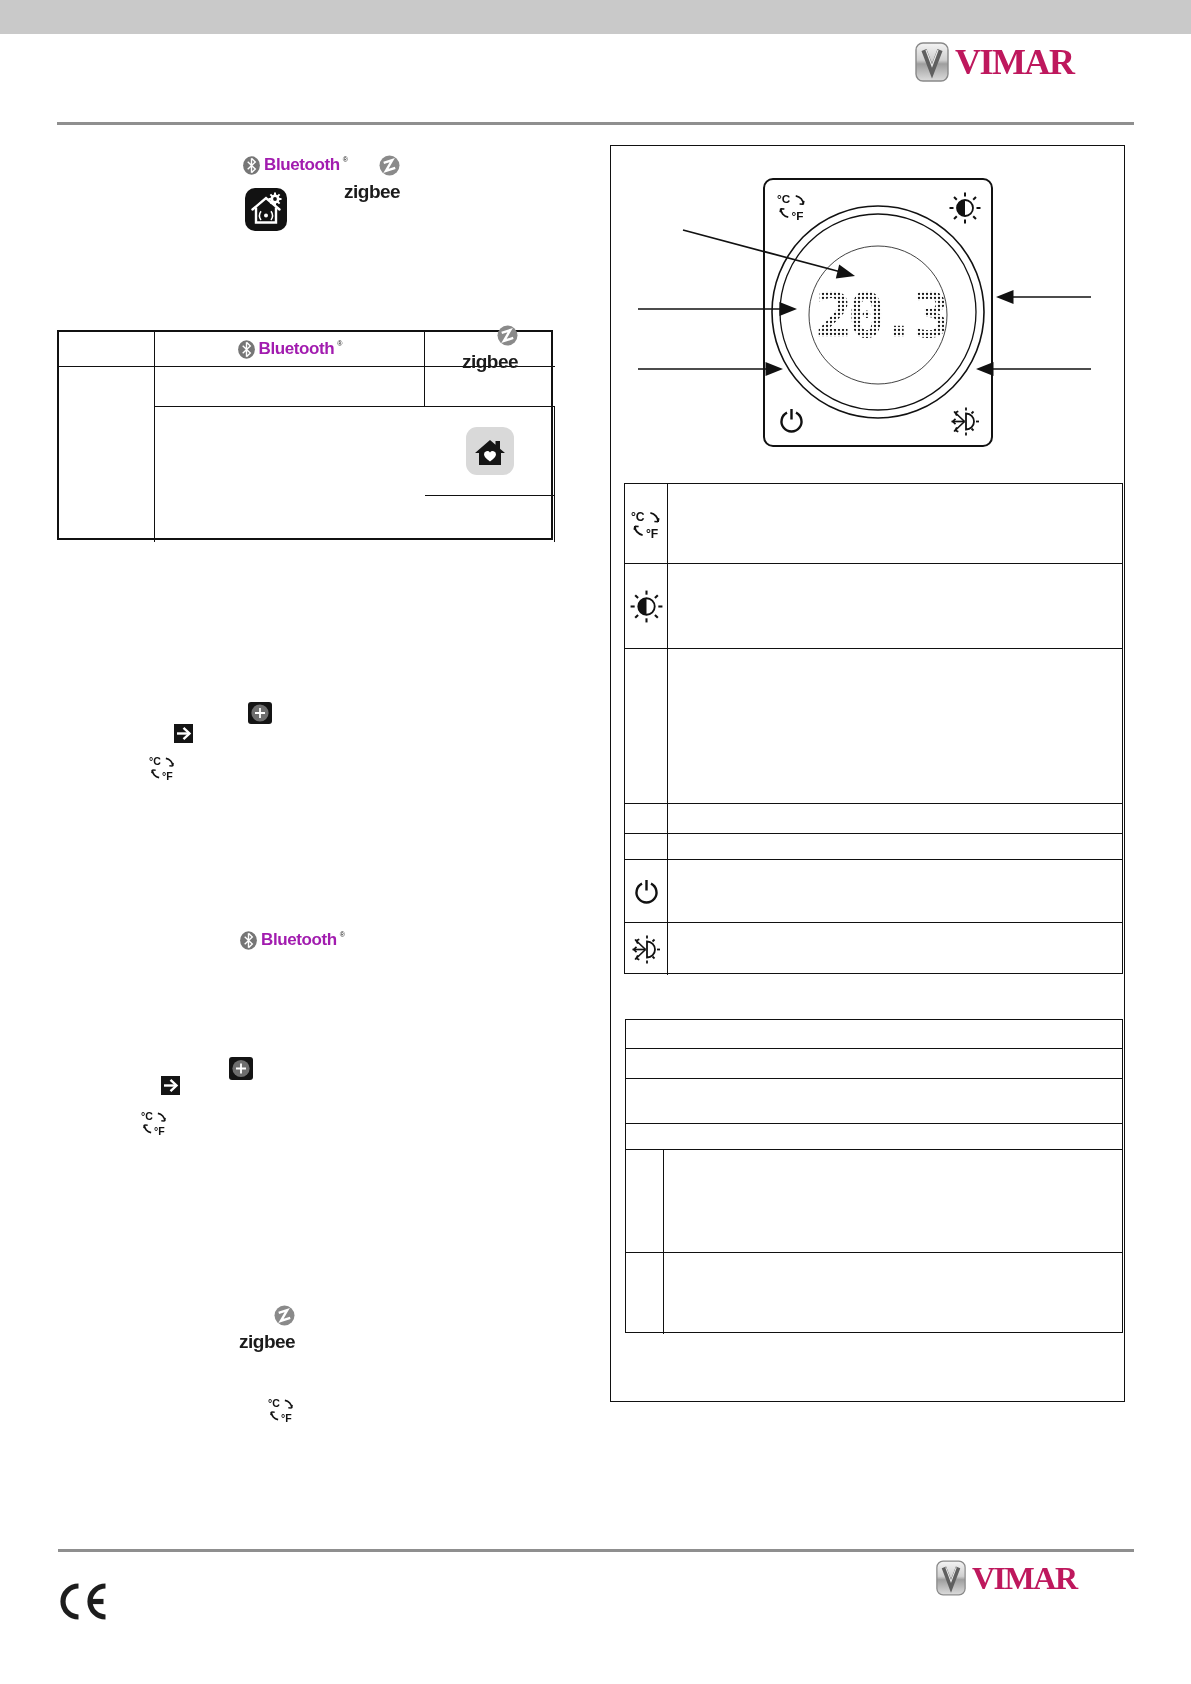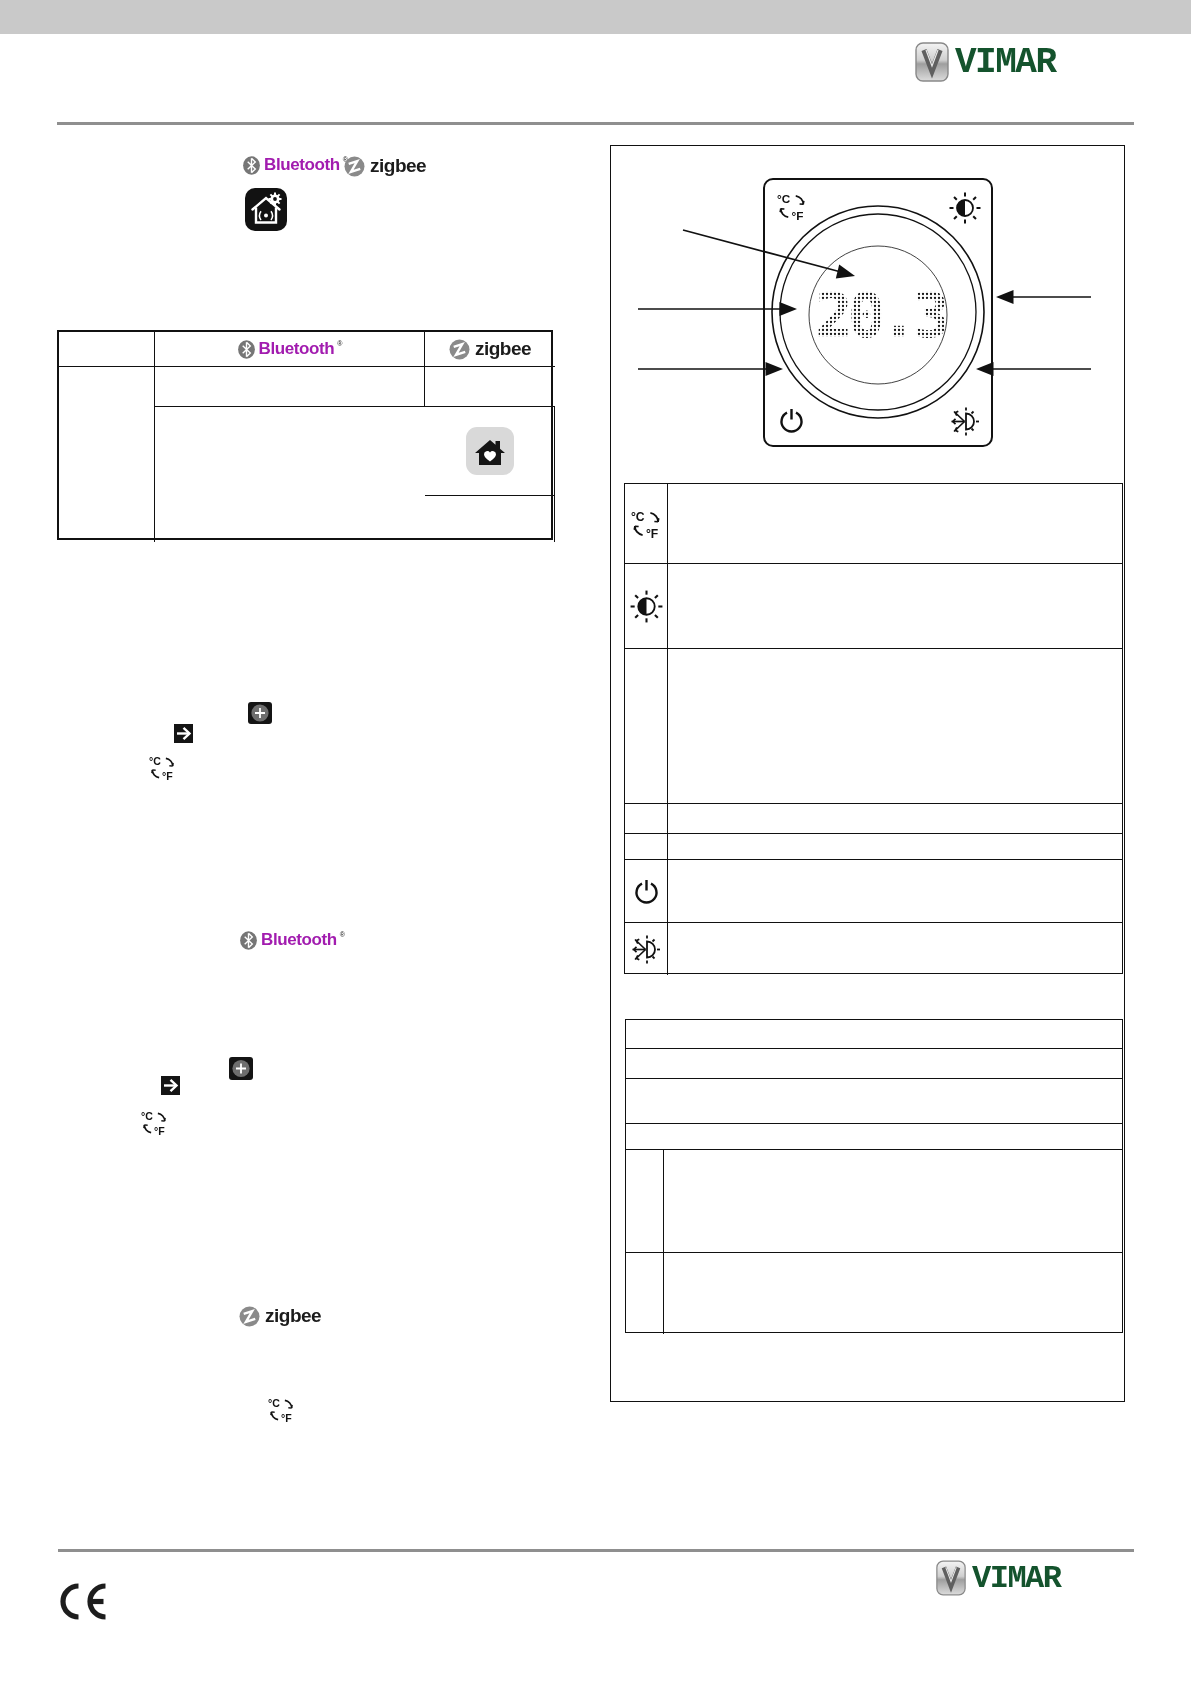--- a/index.html
+++ b/index.html
@@ -3,26 +3,26 @@
 <meta charset="utf-8">
 <style>
   html,body{margin:0;padding:0;background:#e9e9e9;}
   .page{position:relative;width:1191px;height:1684px;background:#fff;margin:0 auto;
         font-family:"Liberation Sans",sans-serif;overflow:hidden;}
   .abs{position:absolute;}
   .top-bar{left:0;top:0;width:1191px;height:34px;background:#c9c9c9;}
   .rule{background:#8f8f8f;height:3px;}
   
   .vimar-logo{display:flex;align-items:center;gap:6px;}
-  .vimar-text{font-weight:900;color:#14532d;letter-spacing:-1.5px;font-family:Liberation Mono, monospace;}
+  .vimar-text{font-weight:900;color:#be185d;letter-spacing:-1.5px;font-family:Liberation Serif, serif;}
   
   .bt-logo{display:flex;align-items:center;gap:3px;}
   .bt-word{font-weight:bold;font-size:17px;color:#a21caf;letter-spacing:-0.4px;}
   .bt-reg{font-size:7px;color:#161616;align-self:flex-start;margin-top:1px;}
-  .zb-logo{display:flex;align-items:flex-end;gap:5px;}
+  .zb-logo{display:flex;align-items:flex-end;gap:5px;flex-direction:column;}
   .zb-word{font-weight:bold;font-size:19px;color:#1b1b1b;letter-spacing:-0.5px;}
   
   .sq-dark{background:#141414;display:flex;align-items:center;justify-content:center;}
   
   .compat-table{display:grid;grid-template-columns:96px 270px 130px;grid-template-rows:35px 40px 89px 46px;
                 border:2px solid #111;box-sizing:border-box;background:#fff;}
   .compat-table .cell{border-right:1.4px solid #111;border-bottom:1.4px solid #111;
                       display:flex;align-items:center;justify-content:center;}
   .compat-table .no-r{border-right:none;}
   .compat-table .no-b{border-bottom:none;}

